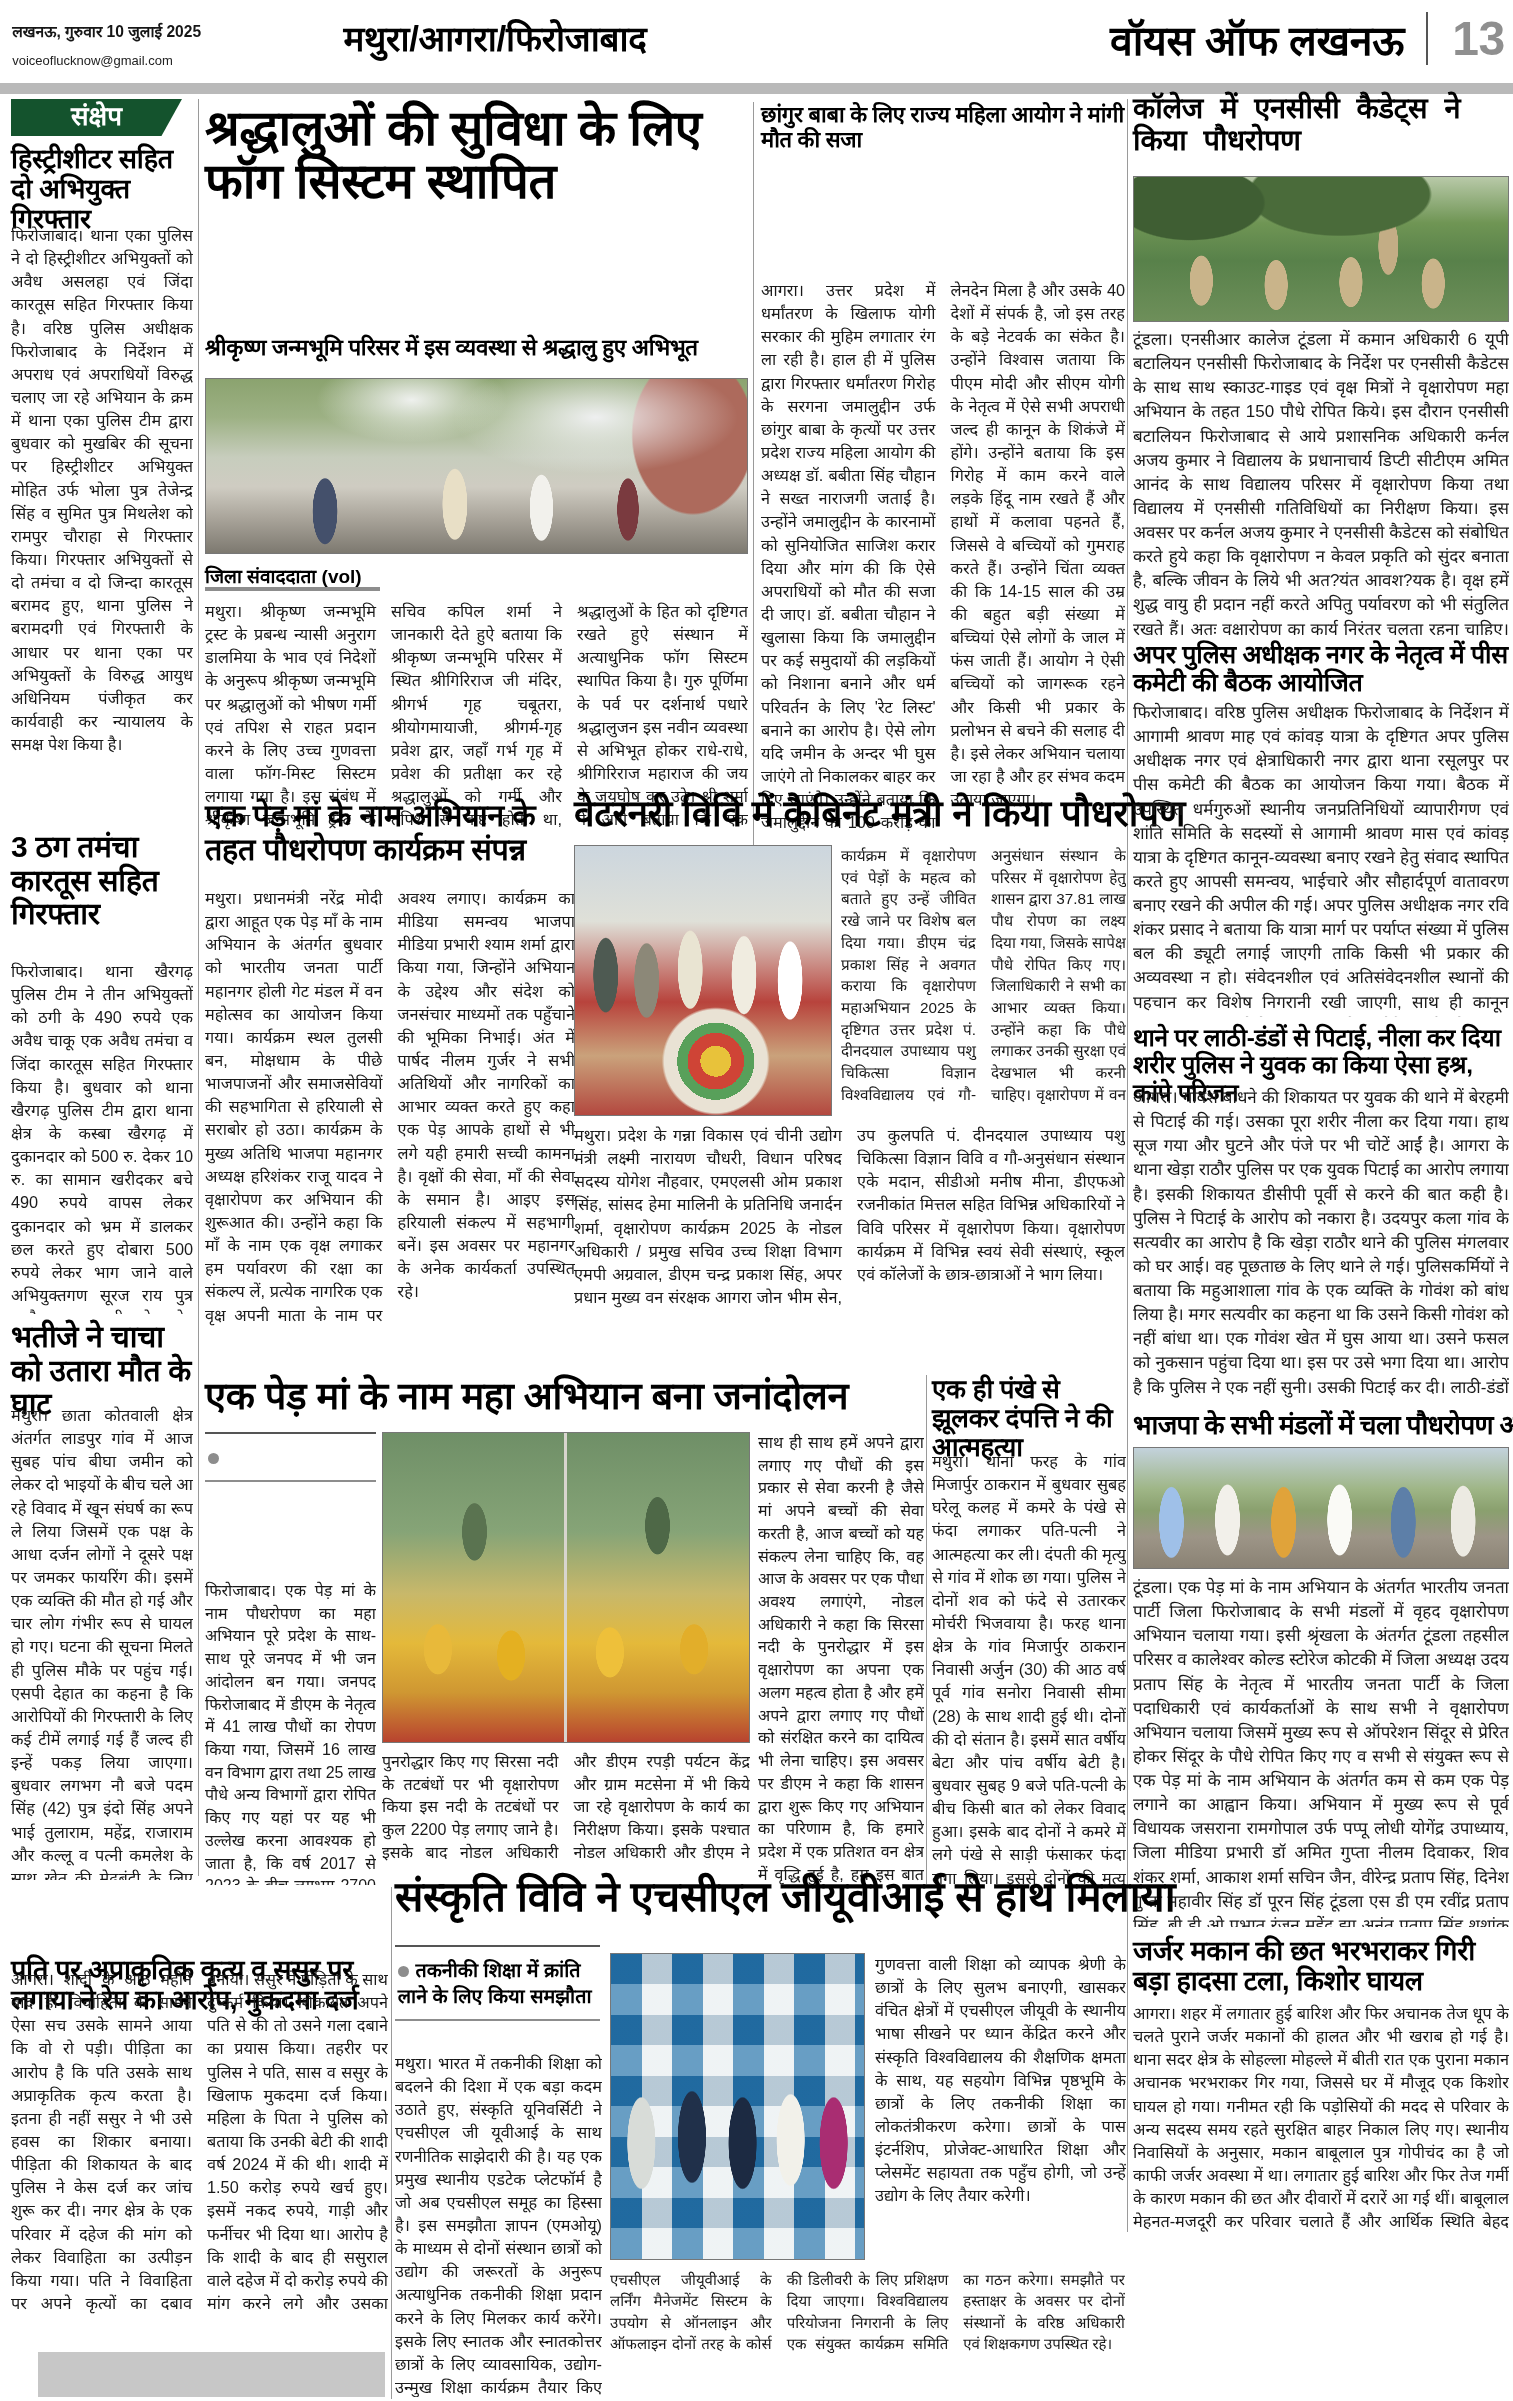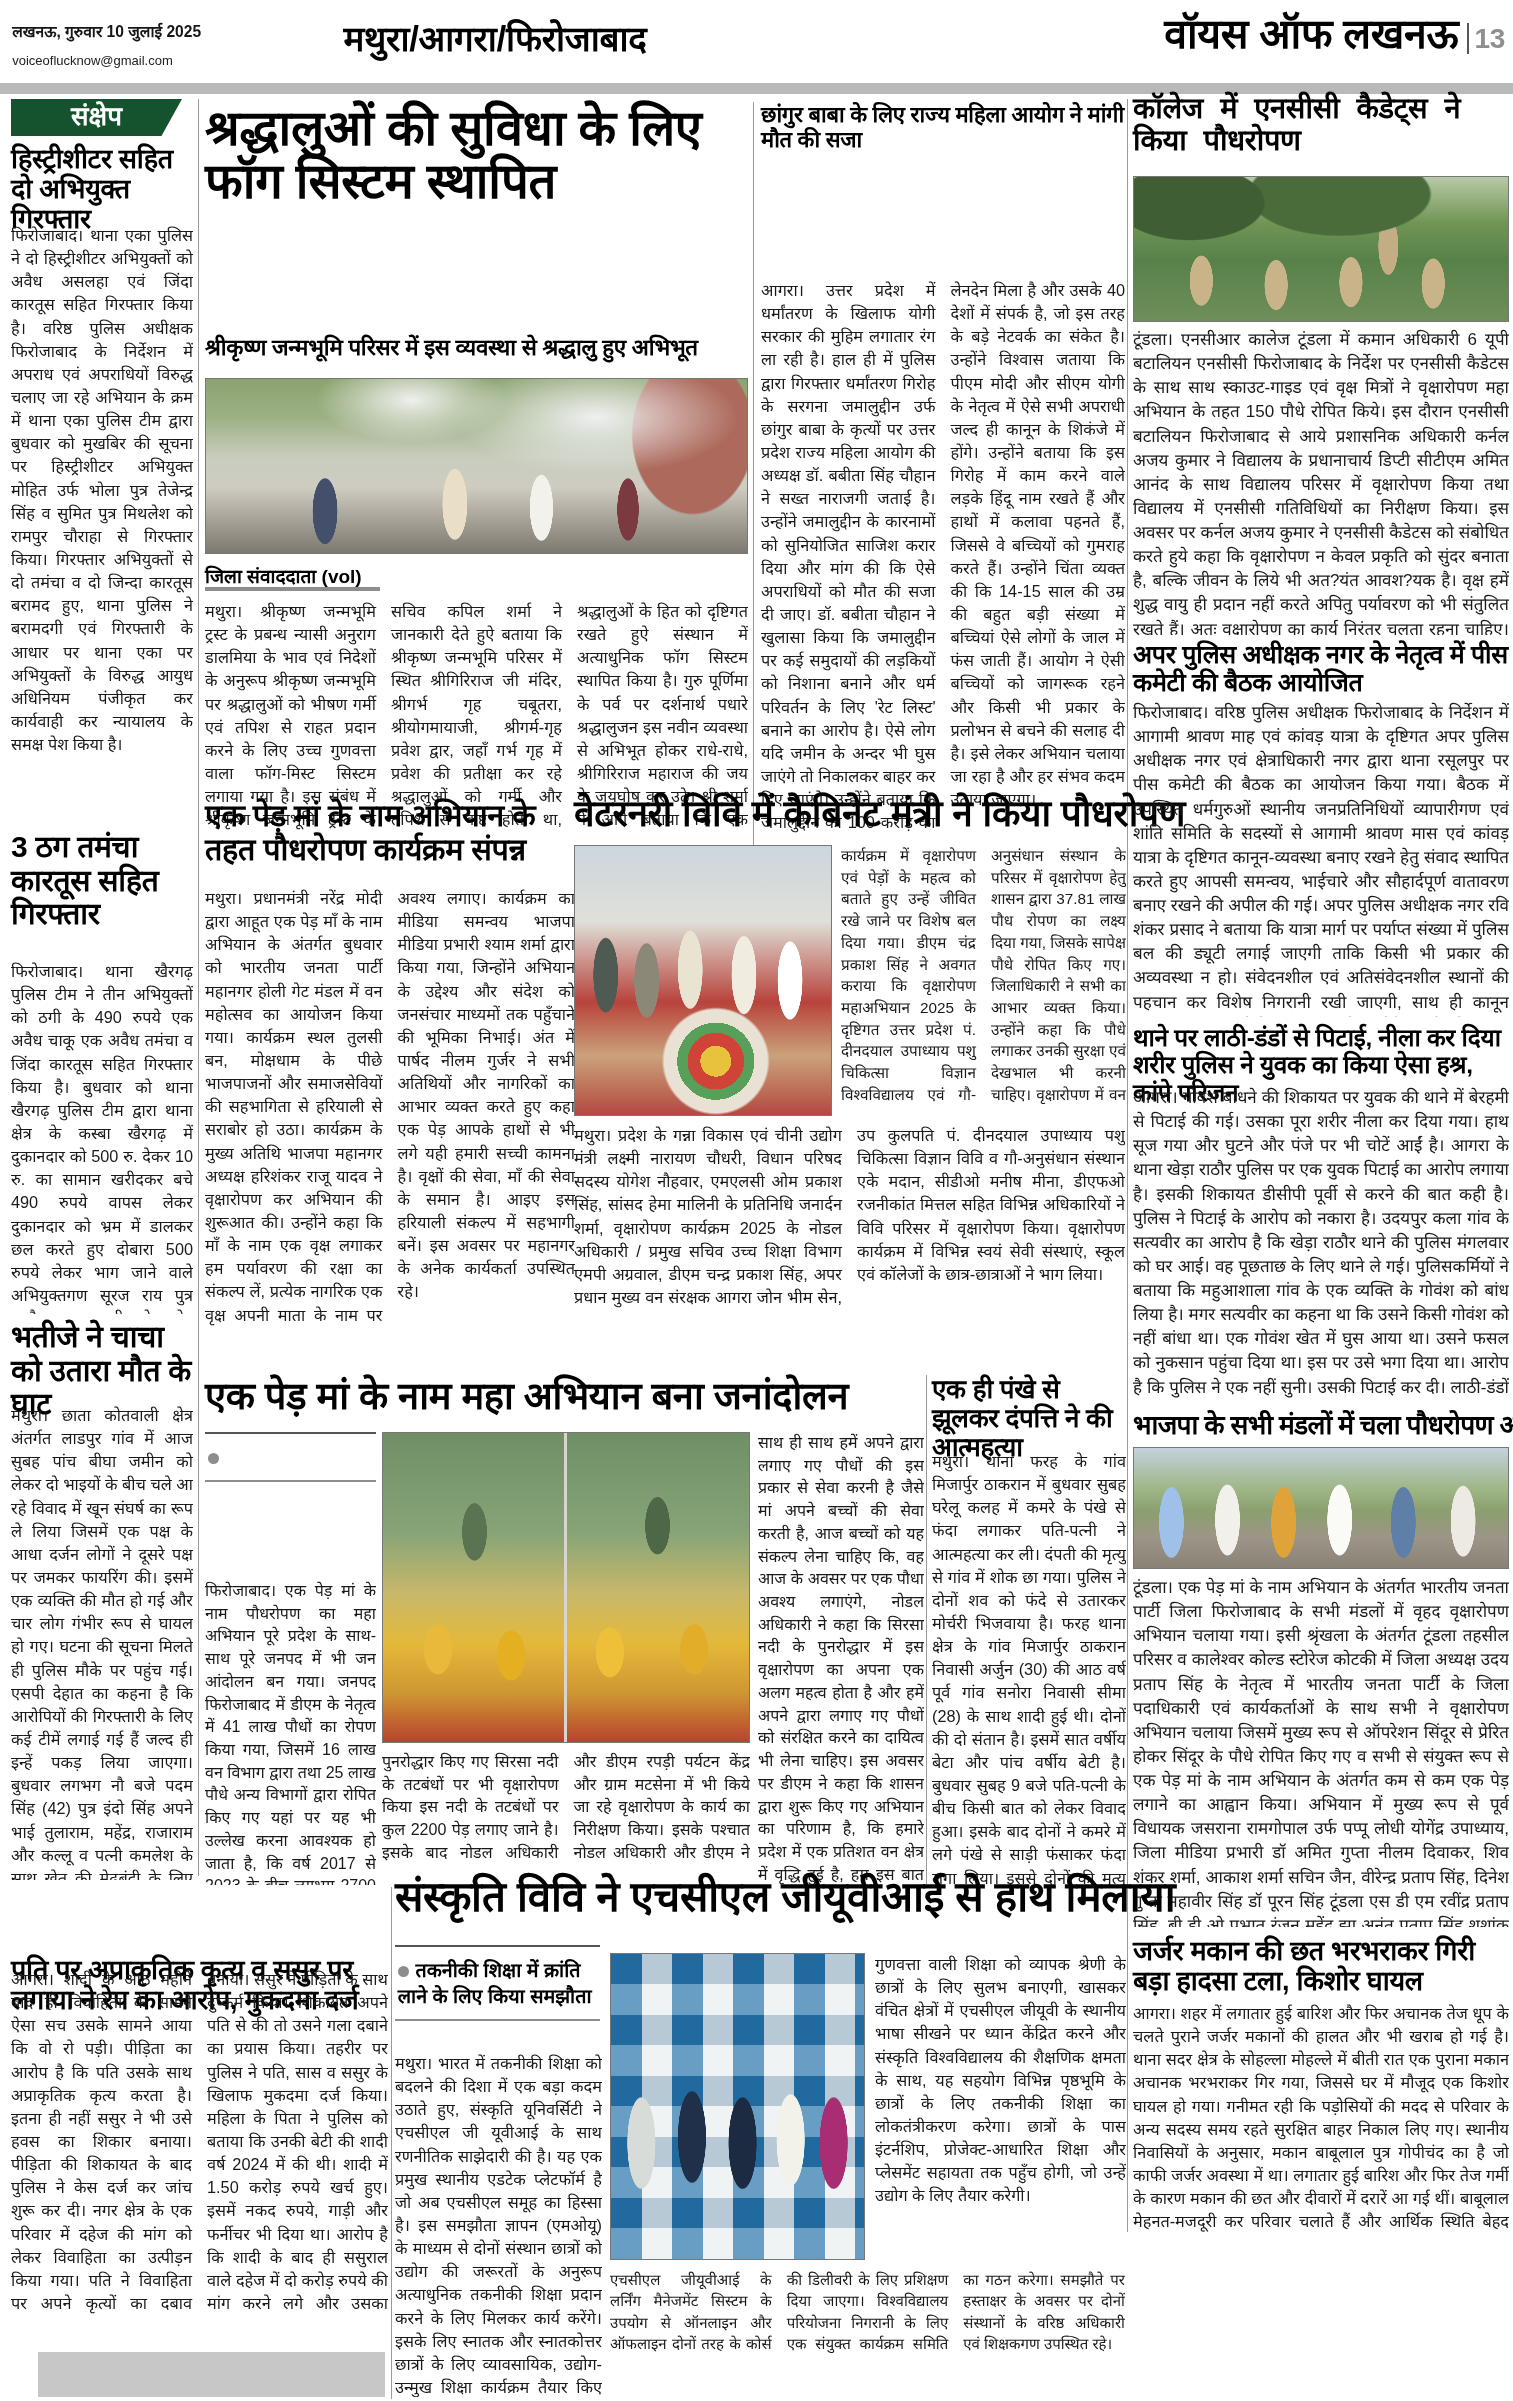--- a/index.html
+++ b/index.html
@@ -80,21 +80,21 @@
 <div class="page">
 
   <header>
     <div class="abs" style="left:12.2px;top:20.3px;width:197px;">
       <div style="font-size:15.6px;font-weight:700;">लखनऊ, गुरुवार 10 जुलाई 2025</div>
       <div style="font-size:13px;margin-top:11px;color:#222;">voiceoflucknow@gmail.com</div>
     </div>
     <div class="abs hl" style="left:285px;top:19px;width:420px;text-align:center;font-size:35px;">मथुरा/आगरा/फिरोजाबाद</div>
     <div class="abs" style="left:1044px;top:12.2px;width:461px;text-align:right;">
       <span class="hl" style="font-size:41px;">वॉयस ऑफ लखनऊ</span>
-      <span class="hl" style="font-size:28px;color:#8f8f8f;border-left:2.7px solid #555;padding-left:5px;margin-left:6px;">13</span>
+      <span class="hl" style="font-size:48px;color:#8f8f8f;border-left:2.7px solid #555;padding-left:24px;margin-left:19px;">13</span>
     </div>
     <div class="abs rule" style="left:0;top:83px;width:1514px;height:11px;"></div>
   </header>
 
   <div class="abs vline" style="left:198px;top:99px;height:1777px;"></div>
   <div class="abs vline" style="left:753px;top:102px;height:746px;"></div>
   <div class="abs vline" style="left:926px;top:1375px;height:509px;"></div>
   <div class="abs vline" style="left:1127px;top:99px;height:2133px;"></div>
   <div class="abs vline" style="left:391px;top:1887px;height:512px;"></div>
 

